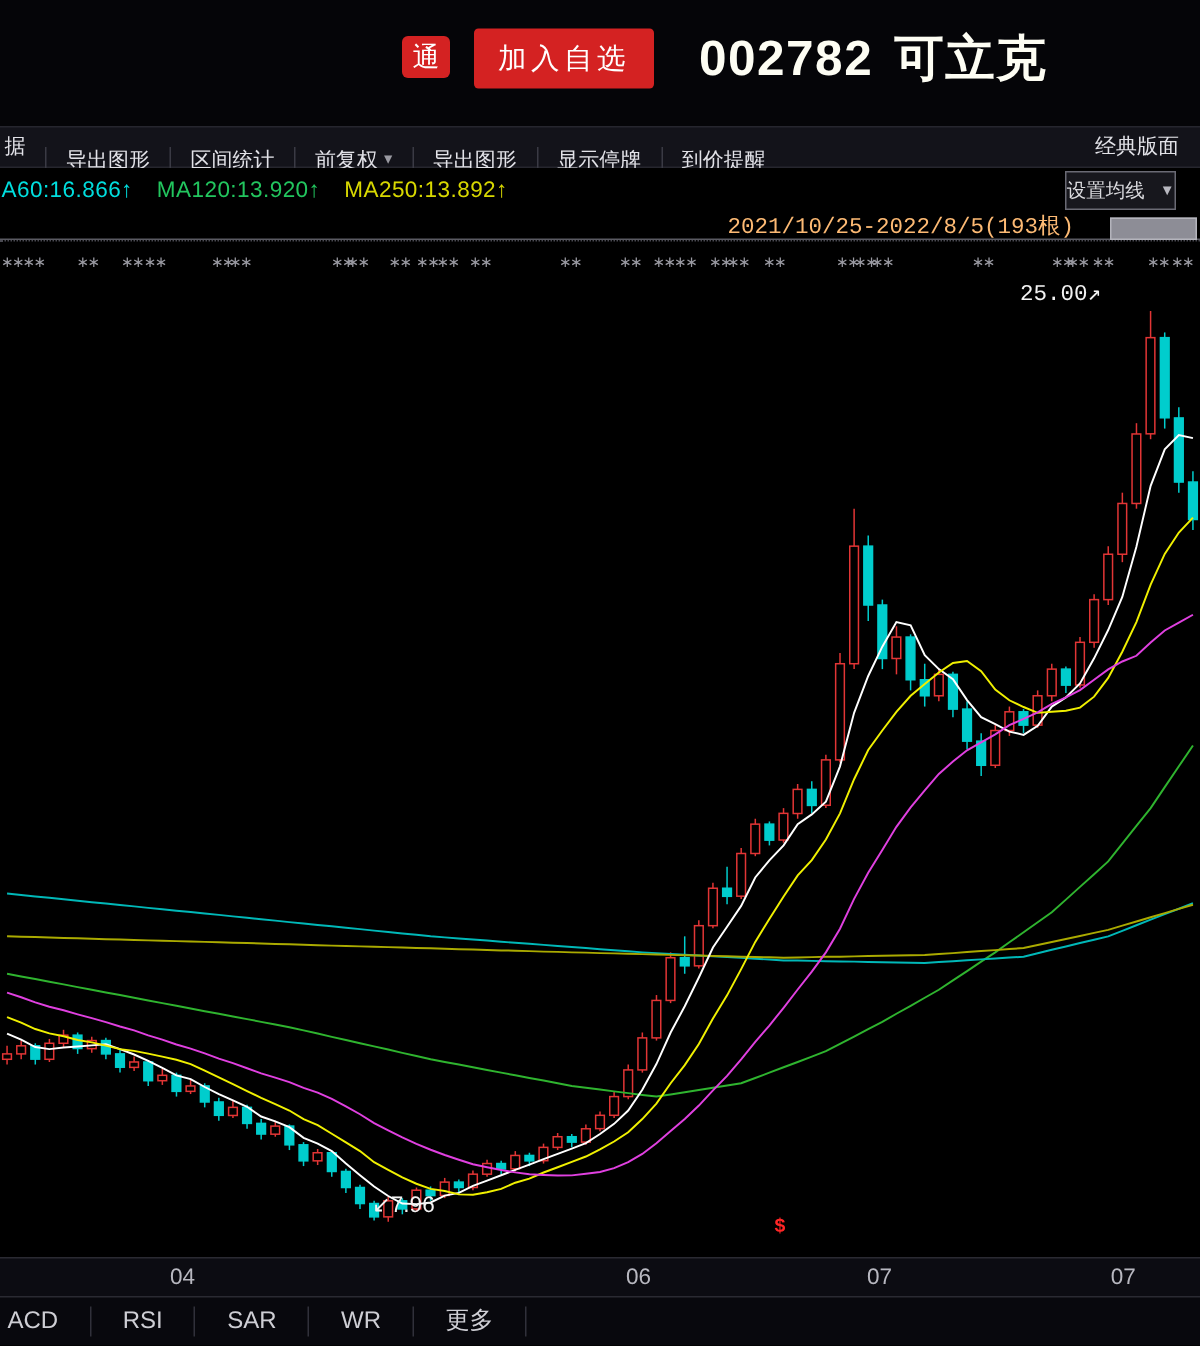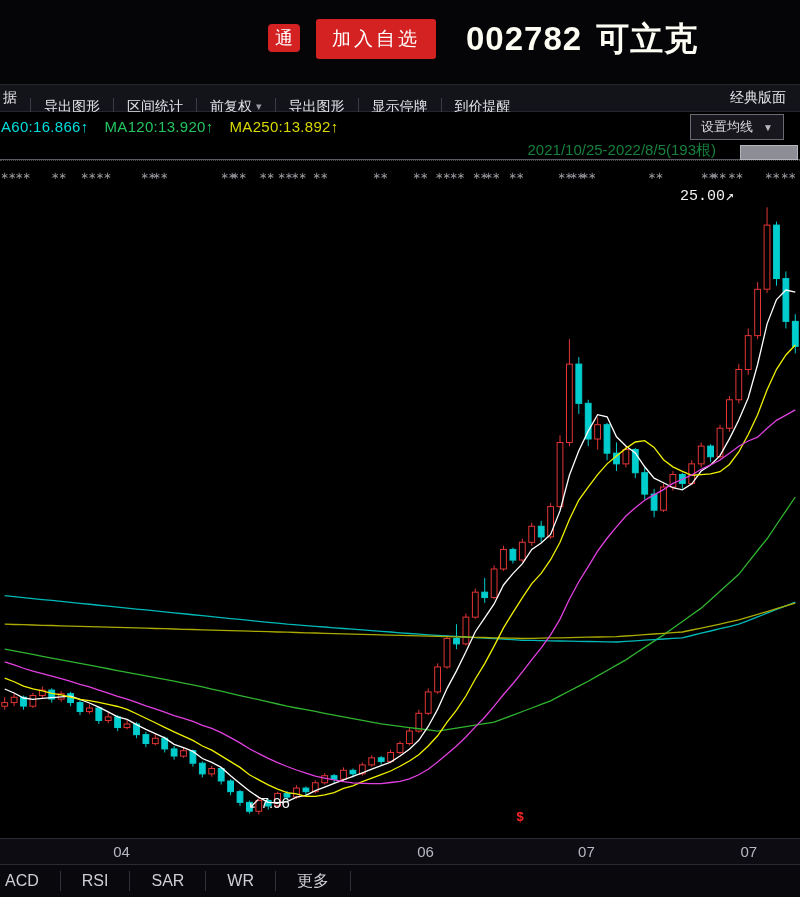--- a/index.html
+++ b/index.html
@@ -22,26 +22,26 @@
   .menu-item+.menu-item{border-left:1px solid #3a3a44;height:16px;line-height:16px;margin-top:16px;}
   .menu-item:first-child{padding-left:3px;}
   .menu-item .caret{color:#9a9aa2;font-size:11px;}
   .menu-right{margin-left:auto;padding:0 14px;cursor:pointer;white-space:nowrap;}
 
   
   .ind-row{height:28px;display:flex;align-items:center;background:#000;font-size:15px;gap:16px;
            padding-left:1px;position:relative;}
   .ma-label{white-space:nowrap;font-weight:500;letter-spacing:0.3px;}
   .ma-set{position:absolute;right:16px;top:2px;border:1px solid #6a6a74;color:#dadade;font-size:13px;
-          padding:3px 10px;background:#17171d;display:flex;gap:10px;align-items:center;cursor:pointer;}
+          padding:3px 0;background:#17171d;display:flex;gap:10px;align-items:center;cursor:pointer;}
   .ma-set .caret{font-size:10px;color:#b8b8c0;}
 
   
   .scroll-row{height:20px;position:relative;background:#000;}
-  .range-label{position:absolute;right:84px;top:1px;color:#15803d;font-size:15px;white-space:nowrap;}
+  .range-label{position:absolute;right:84px;top:1px;color:#fdba74;font-size:15px;white-space:nowrap;font-family:Liberation Mono, monospace;}
   .scroll-track{position:absolute;left:0;right:0;bottom:0;height:1px;background:#5a5a62;cursor:pointer;}
   .scroll-thumb{position:absolute;right:2px;bottom:0;width:58px;height:15px;background:#8d8d96;
                 border:1px solid #b4b4bc;cursor:grab;}
 
   
   .chart{position:relative;height:678px;background:#000;border-top:1px dotted #4a4a52;overflow:hidden;}
   .chart svg{position:absolute;inset:0;width:100%;height:100%;display:block;}
   .markers{position:absolute;top:10px;left:0;right:0;height:12px;pointer-events:none;}
   .marker{position:absolute;color:#9a9aa2;font-size:10px;letter-spacing:-1px;transform:translateX(-50%);
           pointer-events:auto;cursor:pointer;line-height:1;}

